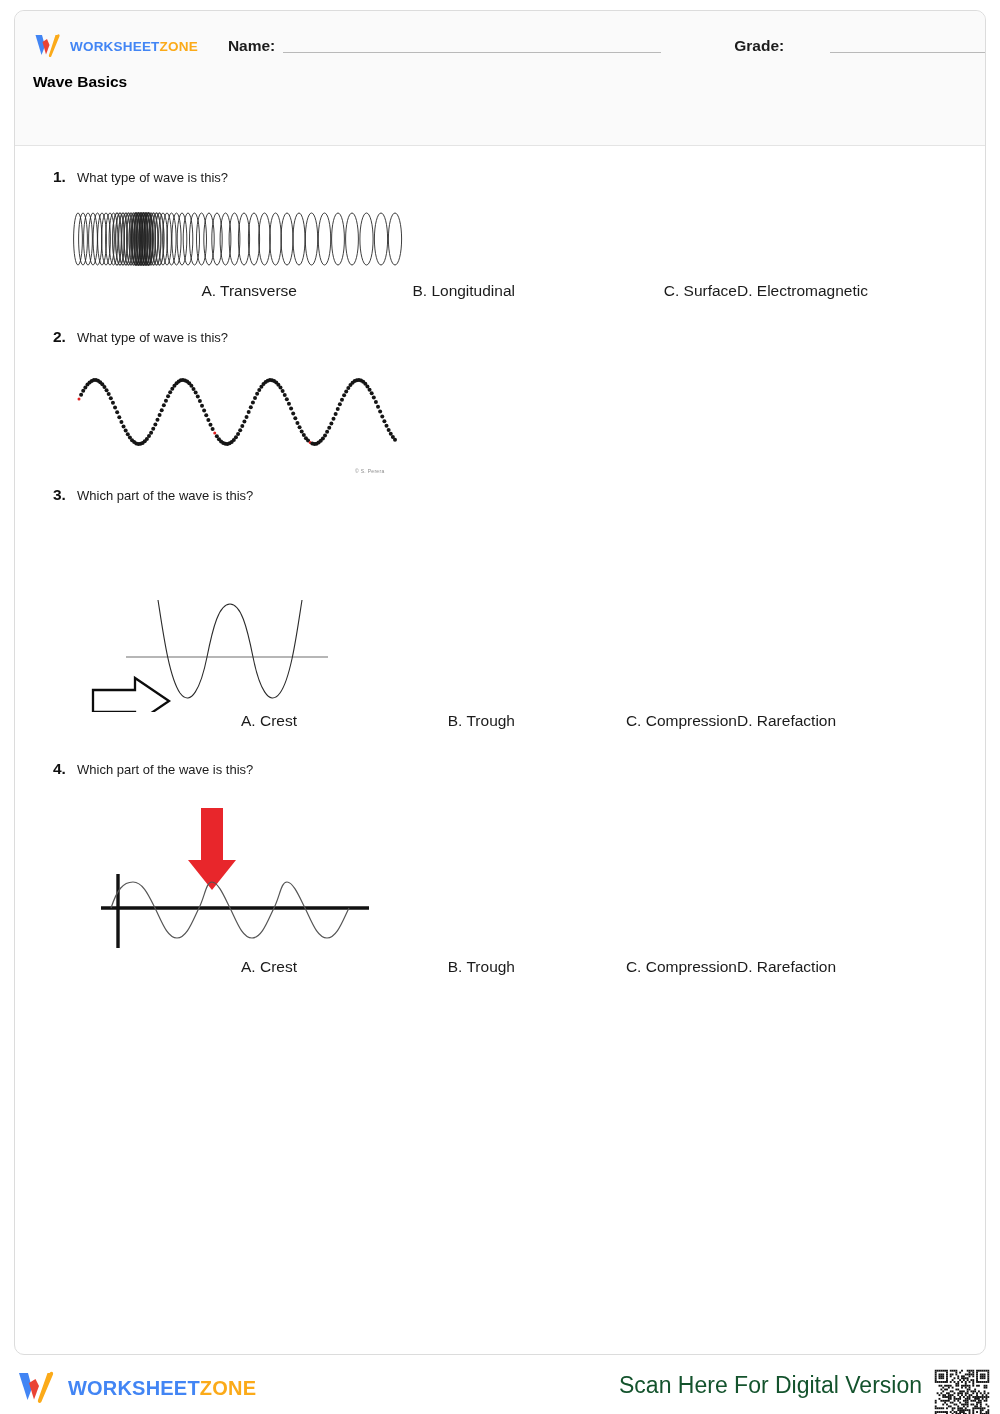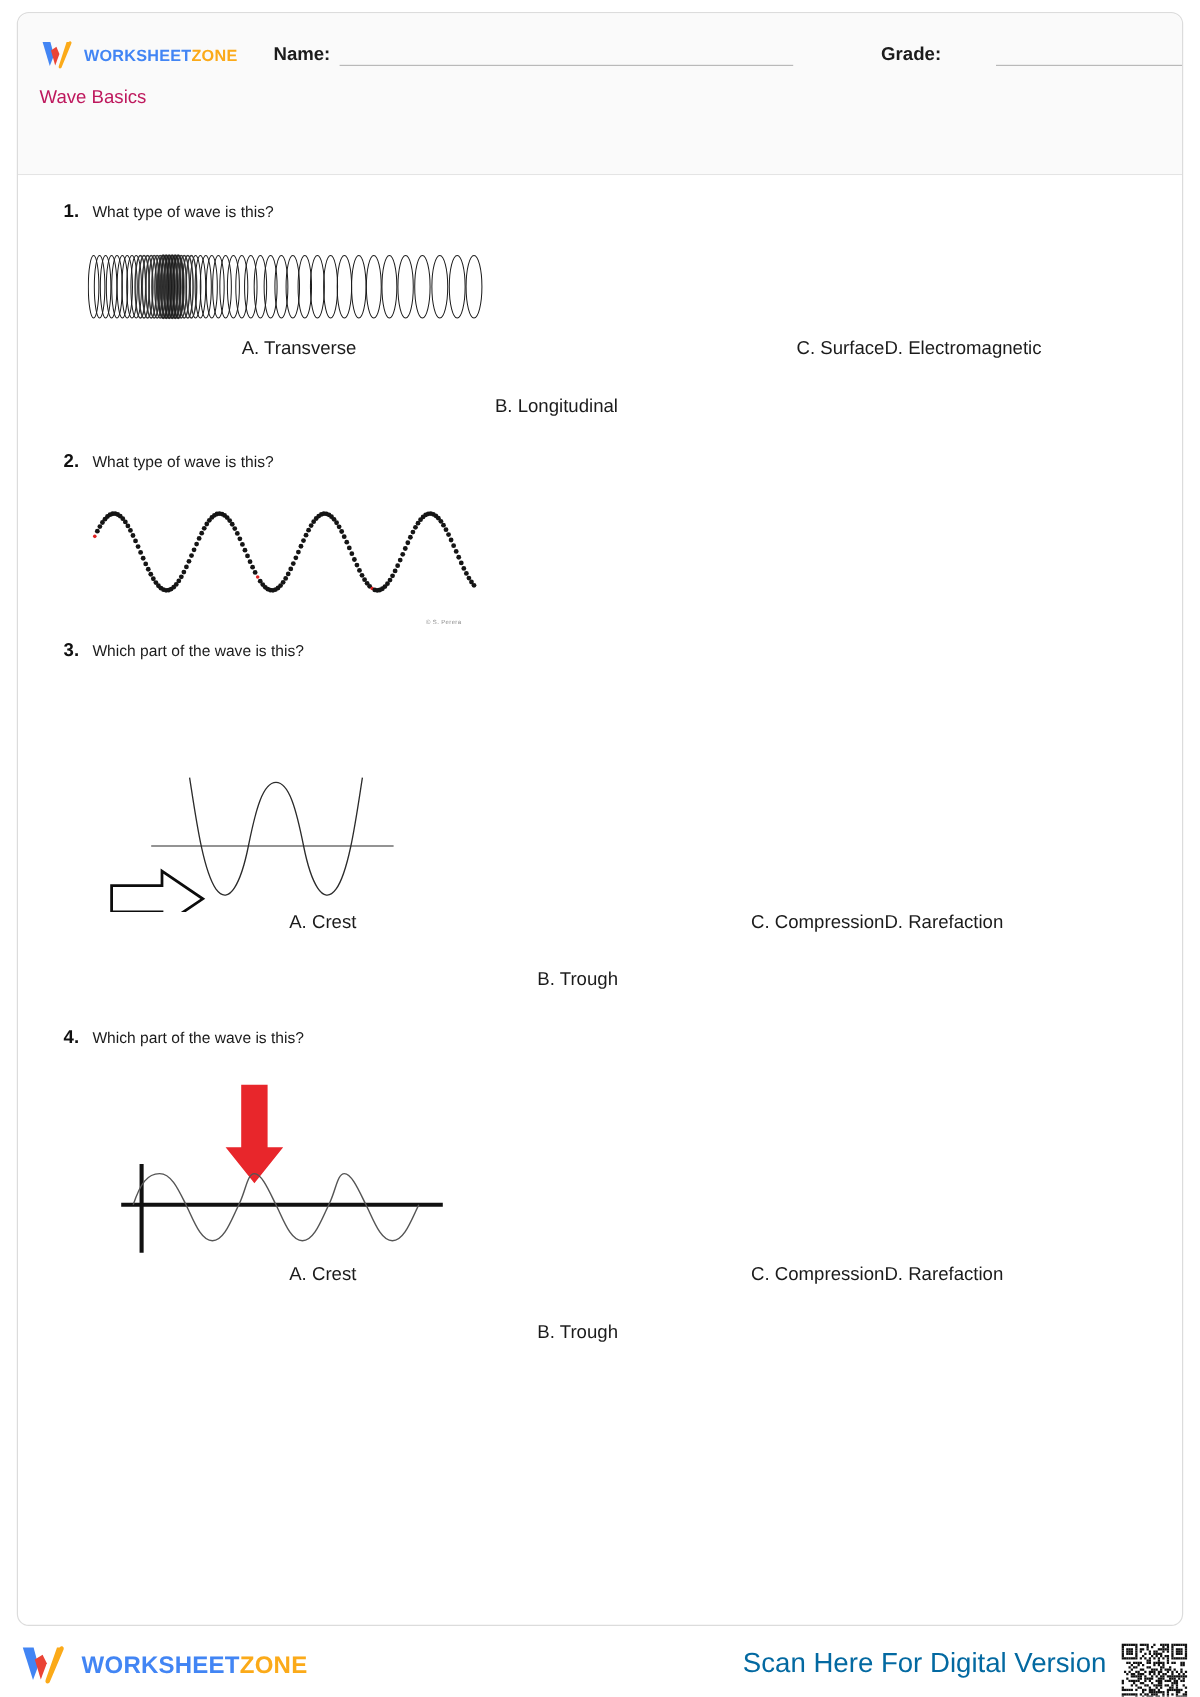--- a/index.html
+++ b/index.html
@@ -58,42 +58,42 @@
   .logo-text .w { color: #4285f4; }
   .logo-text .z { color: #fbaa19; }
   .vdivider {
     width: 1px;
     height: 22px;
     background: #d0d0d0;
     margin: 0 16px 0 14px;
   }
   .field {
     display: flex;
-    align-items: flex-end;
+    align-items: center;
     font-size: 15.5px;
     font-weight: bold;
     color: #1c1c1c;
   }
   .field .line {
     display: inline-block;
     border-bottom: 1px solid #b9b9b9;
     margin-left: 8px;
     height: 14px;
   }
   .field-name .line { width: 378px; }
   .field-grade { margin-left: 73px; gap: 38px; }
   .field-grade .line { width: 224px; }
 
   .title-block {
     padding: 12px 18px 0 18px;
   }
   .ws-title {
     font-size: 15.5px;
-    font-weight: normal;
-    color: #be185d;
+    font-weight: bold;
+    color: #000000;
     margin: 0 0 9px 0;
   }
   .ws-meta {
     font-size: 15.5px;
     font-weight: bold;
     color: #171717;
   }
   .ws-meta .count { margin-left: 10px; }
 
   
@@ -124,21 +124,21 @@
 
   .options {
     display: flex;
     padding-left: 60px;
     font-size: 15.5px;
     color: #1b1b1b;
     text-align: right;
   }
   .option { flex: none; }
   .opt-0 { width: 222px; }
-  .opt-1 { width: 218px; margin-top: 48px; }
+  .opt-1 { width: 218px; }
   .opt-2 { width: 222px; }
 
   
   .slinky-wrap { height: 96px; padding-top: 22px; }
 
   
   .dotwave-wrap { position: relative; height: 112px; padding-top: 18px; }
   .watermark {
     position: absolute;
     left: 282px;
@@ -177,21 +177,21 @@
     letter-spacing: 0.2px;
     white-space: nowrap;
   }
   .footer-logo-text .w { color: #4285f4; }
   .footer-logo-text .z { color: #fbaa19; }
   .scan-text {
     position: absolute;
     right: 78px;
     top: 10px;
     font-size: 23px;
-    color: #0369a1;
+    color: #14532d;
     white-space: nowrap;
     text-align: center;
   }
   .qr {
     position: absolute;
     right: 7px;
     top: 4px;
     width: 62px;
     height: 62px;
   }

